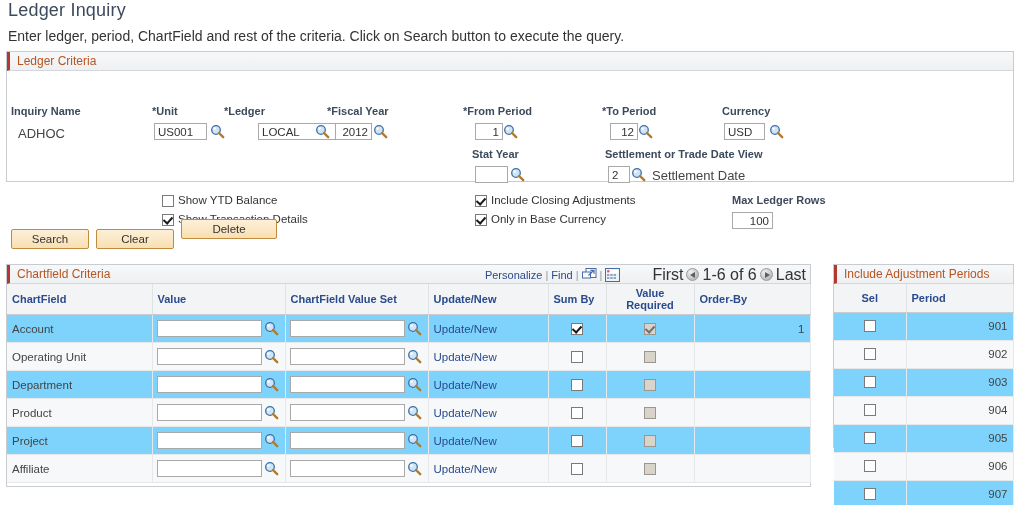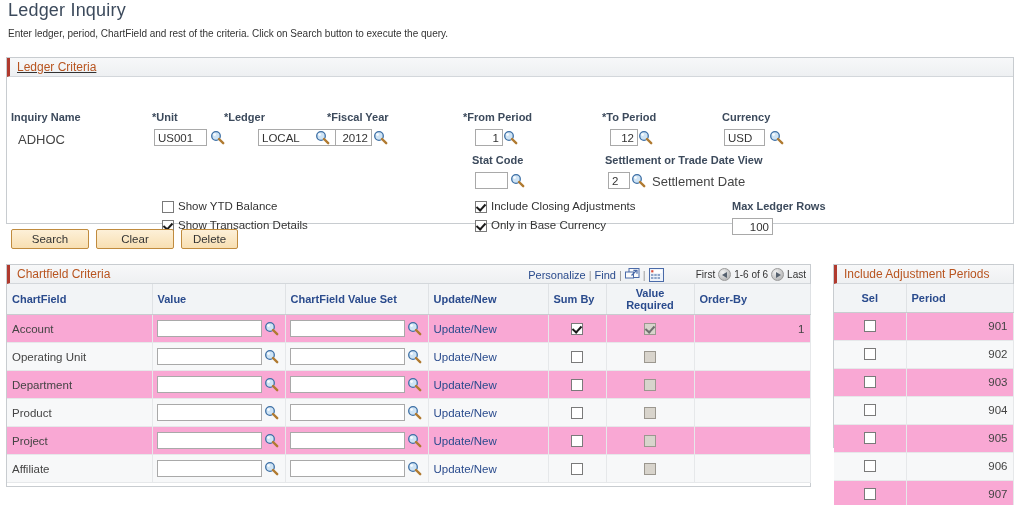--- a/index.html
+++ b/index.html
@@ -16,21 +16,21 @@
   .page { position: relative; width: 1020px; height: 505px; }
 
   
   .page-title {
     position: absolute; left: 8px; top: 0px;
     font-size: 18px; color: #3c4a5c; font-weight: normal;
     letter-spacing: 0.2px;
   }
   .page-desc {
     position: absolute; left: 8px; top: 28px;
-    font-size: 10px; color: #333;
+    font-size: 14px; color: #333;
   }
 
   
   .groupbox {
     position: absolute;
     border: 1px solid #c8ccd0;
     background: #ffffff;
   }
   .groupbox-header {
     height: 19px;
@@ -138,40 +138,40 @@
     border: 1px solid #9a9a9a;
     display: inline-block; position: relative; cursor: pointer;
   }
   .circ-arrow::after {
     content: ""; position: absolute; top: 3px;
     border-top: 3.5px solid transparent;
     border-bottom: 3.5px solid transparent;
   }
   .circ-arrow.left::after { left: 3px; border-right: 5px solid #55606e; }
   .circ-arrow.right::after { left: 4px; border-left: 5px solid #55606e; }
-  .count-txt { font-size: 10px; color: #333; }
+  .count-txt { font-size: 16px; color: #333; }
 
   table.grid { border-collapse: collapse; width: 100%; table-layout: fixed; }
   table.grid th {
     background: #f2f4f6;
     border-right: 1px solid #dfe2e5;
     border-bottom: 1px solid #c8ccd0;
     color: #2a4b8d; font-size: 11px; font-weight: bold;
     padding: 3px 5px; text-align: left; vertical-align: middle;
     height: 28px;
   }
   table.grid th.ctr { text-align: center; }
   table.grid td {
     border-right: 1px solid #e6e8ea;
     border-bottom: 1px solid #e6e8ea;
     padding: 3px 5px;
     font-size: 11.5px; color: #444;
     height: 28px;
     vertical-align: middle;
-    background: #f9a8d4;
+    background: #7dd3fc;
   }
   table.grid tr:nth-child(even) td { background: #f7f8f9; }
   table.grid td.ctr { text-align: center; }
   table.grid td.rgt { text-align: right; }
   table.grid td.nopad { padding: 2px 4px; }
   .cellwrap { position: relative; display: flex; align-items: center; }
   .cellwrap input.cell {
     height: 17px; border: 1px solid #a9a9a9; background: #fff;
     font-family: "Liberation Sans", sans-serif; font-size: 11.5px;
     color: #333; padding: 0 3px; outline: none;
@@ -189,21 +189,21 @@
   .cb-inline.disabled.checked::after { border-color: #6f6f6f; }
 </style>
 </head>
 <body>
 
 <div class="page">
 
   <div class="page-title">Ledger Inquiry</div>
   <div class="page-desc">Enter ledger, period, ChartField and rest of the criteria. Click on Search button to execute the query.</div>
 
-  <div class="groupbox" style="left:6px; top:57px; width:1008px; height:167px;text-decoration:underline;">
+  <div class="groupbox" style="left:6px; top:51px; width:1008px; height:131px;">
     <div class="groupbox-header">
       <span>Ledger Criteria</span>
     </div>
     <div class="gb-body" style="height:146px;">
 
       <span class="lbl" style="left:4px; top:34px;">Inquiry Name</span>
       <span class="lbl" style="left:145px; top:34px;">*Unit</span>
       <span class="lbl" style="left:217px; top:34px;">*Ledger</span>
       <span class="lbl" style="left:320px; top:34px;">*Fiscal Year</span>
       <span class="lbl" style="left:456px; top:34px;">*From Period</span>
@@ -259,21 +259,21 @@
 
       <input class="txt" style="left: 717px; top: 52px; width: 41px;" value="USD">
       <span class="mag" style="left:762px; top:53px;">
         <svg width="15" height="15" viewBox="0 0 15 15">
             <circle cx="6" cy="6" r="4.3" fill="#cfe4f5" stroke="#3d6fa5" stroke-width="1.3"></circle>
             <circle cx="4.6" cy="4.6" r="1.4" fill="#ffffff" opacity=".85"></circle>
             <line x1="9" y1="9" x2="13.2" y2="13.2" stroke="#b07a30" stroke-width="2.4" stroke-linecap="round"></line>
           </svg>
       </span>
 
-      <span class="lbl" style="left:465px; top:77px;">Stat Code</span>
+      <span class="lbl" style="left:465px; top:77px;">Stat Year</span>
       <span class="lbl" style="left:598px; top:77px;">Settlement or Trade Date View</span>
 
       <input class="txt" style="left: 468px; top: 95px; width: 33px;" value="">
       <span class="mag" style="left:503px; top:96px;">
         <svg width="15" height="15" viewBox="0 0 15 15">
             <circle cx="6" cy="6" r="4.3" fill="#cfe4f5" stroke="#3d6fa5" stroke-width="1.3"></circle>
             <circle cx="4.6" cy="4.6" r="1.4" fill="#ffffff" opacity=".85"></circle>
             <line x1="9" y1="9" x2="13.2" y2="13.2" stroke="#b07a30" stroke-width="2.4" stroke-linecap="round"></line>
           </svg>
       </span>
@@ -300,21 +300,21 @@
       <span class="cb checked" style="left:468px; top:143px;"></span>
       <span class="cb-label" style="left:484px; top:142px;">Only in Base Currency</span>
 
       <span class="lbl" style="left:725px; top:123px;">Max Ledger Rows</span>
       <input class="txt right" style="left: 725px; top: 141px; width: 41px;" value="100">
     </div>
   </div>
 
   <button class="btn" style="left:11px; top:229px; width:78px;">Search</button>
   <button class="btn" style="left:96px; top:229px; width:78px;">Clear</button>
-  <button class="btn" style="left:181px; top:229px; width:57px;">Delete</button>
+  <button class="btn" style="left:181px; top:219px; width:96px;">Delete</button>
 
   <div class="gridbox" style="left:6px; top:264px; width:805px; height:223px;">
     <div class="grid-title">
       <span>Chartfield Criteria</span>
       <div class="grid-nav">
         <a class="navlink">Personalize</a>
         <span class="sep">|</span>
         <a class="navlink">Find</a>
         <span class="sep">|</span>
         <span class="ico-btn">

